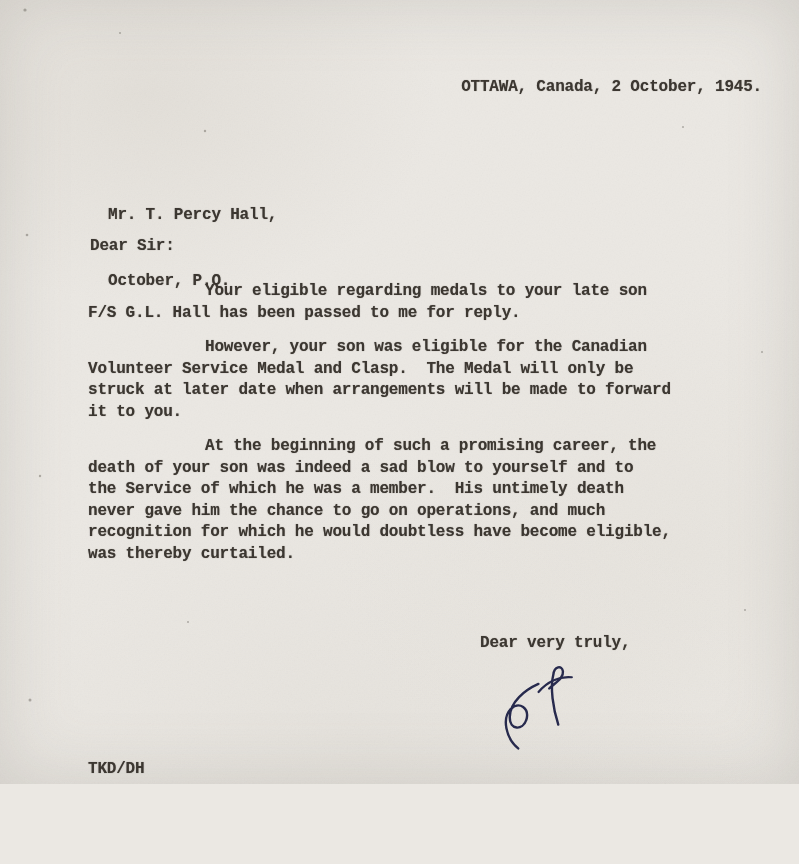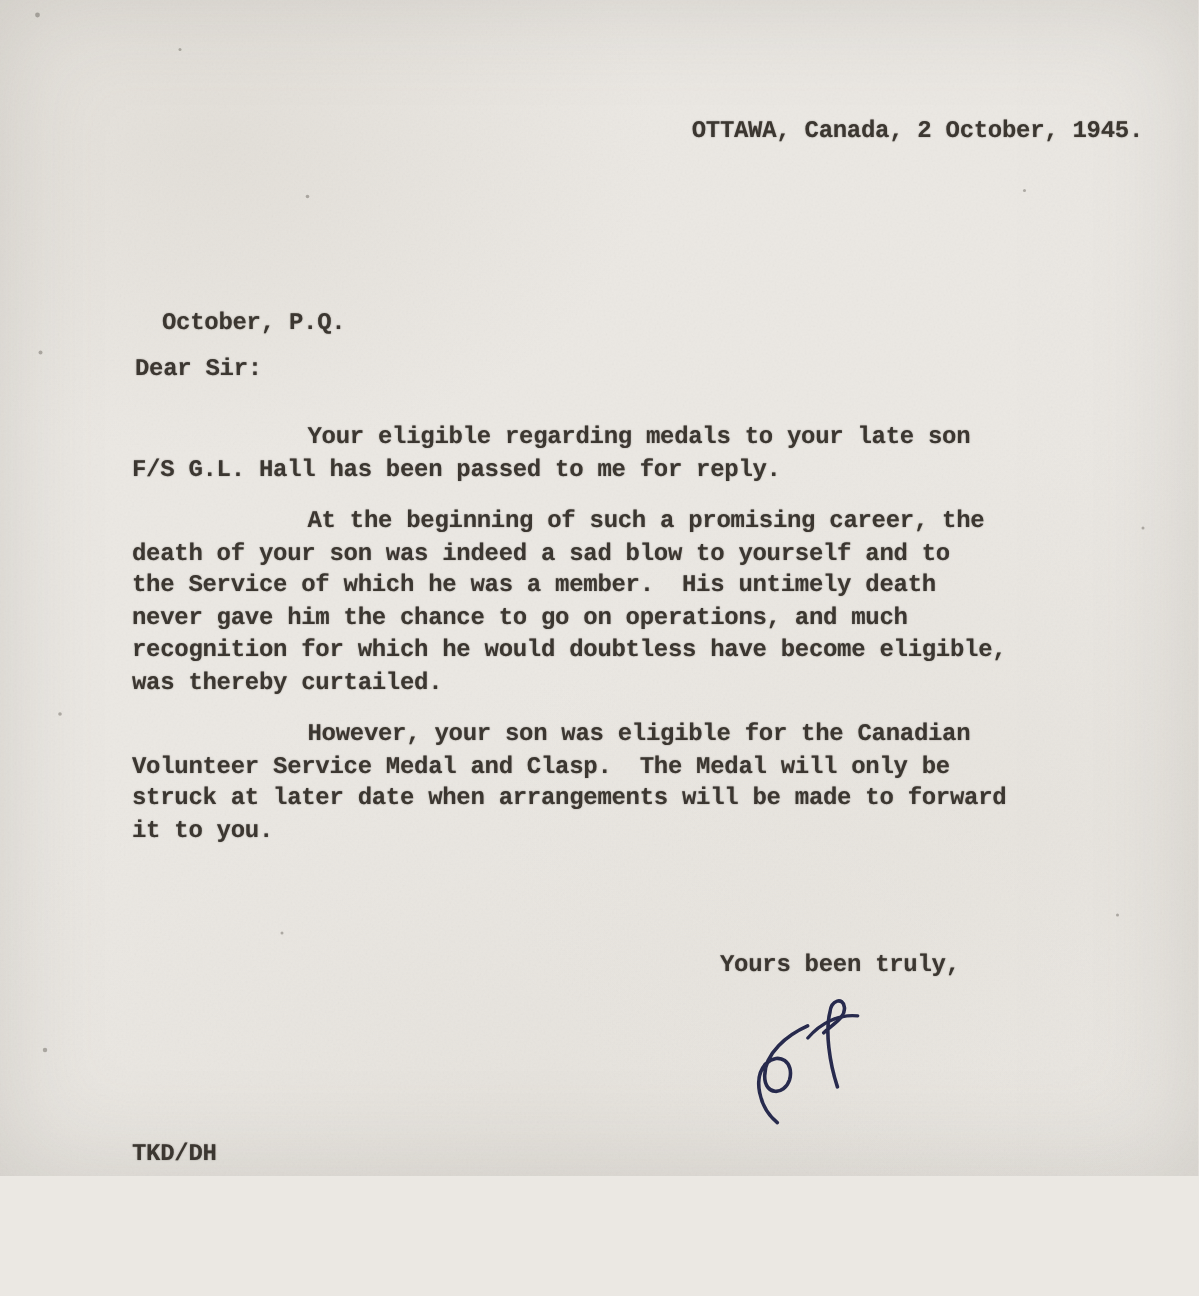--- a/index.html
+++ b/index.html
@@ -42,41 +42,42 @@
   .reference{position:absolute;top:760px;left:88px;}
 </style>
 </head>
 <body>
 
 <div class="page">
 
   <div class="dateline">OTTAWA, Canada, 2 October, 1945.</div>
 
   <div class="recipient">
+    <div>Mr. T. Percy Hall,</div>
     <div>October, P.Q.</div>
   </div>
 
   <div class="salutation">Dear Sir:</div>
 
   <div class="body-block">
     <p class="para">Your eligible regarding medals to your late son
 F/S G.L. Hall has been passed to me for reply.</p>
+    <p class="para">However, your son was eligible for the Canadian
+Volunteer Service Medal and Clasp.  The Medal will only be
+struck at later date when arrangements will be made to forward
+it to you.</p>
     <p class="para">At the beginning of such a promising career, the
 death of your son was indeed a sad blow to yourself and to
 the Service of which he was a member.  His untimely death
 never gave him the chance to go on operations, and much
 recognition for which he would doubtless have become eligible,
 was thereby curtailed.</p>
-    <p class="para">However, your son was eligible for the Canadian
-Volunteer Service Medal and Clasp.  The Medal will only be
-struck at later date when arrangements will be made to forward
-it to you.</p>
   </div>
 
-  <div class="closing">Yours been truly,</div>
+  <div class="closing">Dear very truly,</div>
 
   <svg class="signature" viewBox="0 0 100 90" fill="none">
     <path d="M16,80 C5,68 4,48 14,40 C24,33 33,42 28,53 C23,63 10,61 12,48 C14,33 31,23 45,19" stroke="var(--sig)" stroke-width="2.4" stroke-linecap="round" fill="none"></path>
     <path d="M59,62 C56,45 56,24 61,12 C63,4 71,3 71,10 C71,17 62,20 55,25" stroke="var(--sig)" stroke-width="2.4" stroke-linecap="round" fill="none"></path>
     <path d="M44,27 C54,18 67,14 79,17" stroke="var(--sig)" stroke-width="2.2" stroke-linecap="round" fill="none"></path>
   </svg>
 
   <div class="signoff">
     <div class="sig-name">(T.K. McDougall) G/C,</div>
     <div class="sig-title">R.C.A.F. Records Officer.</div>

